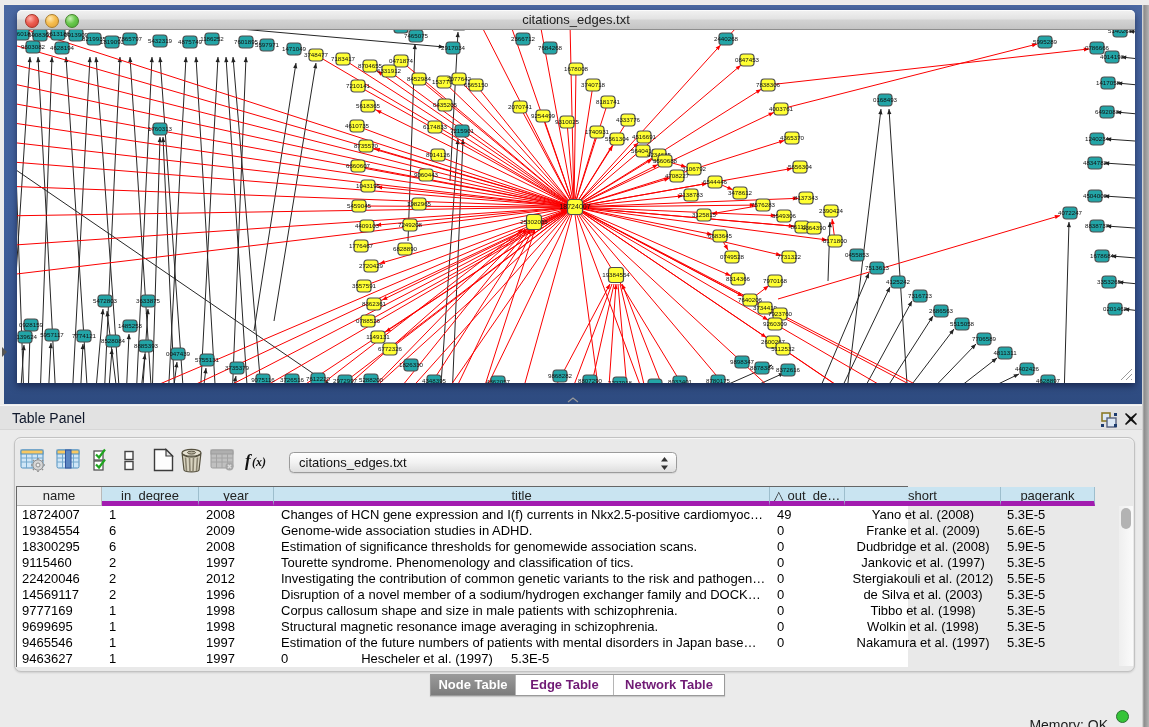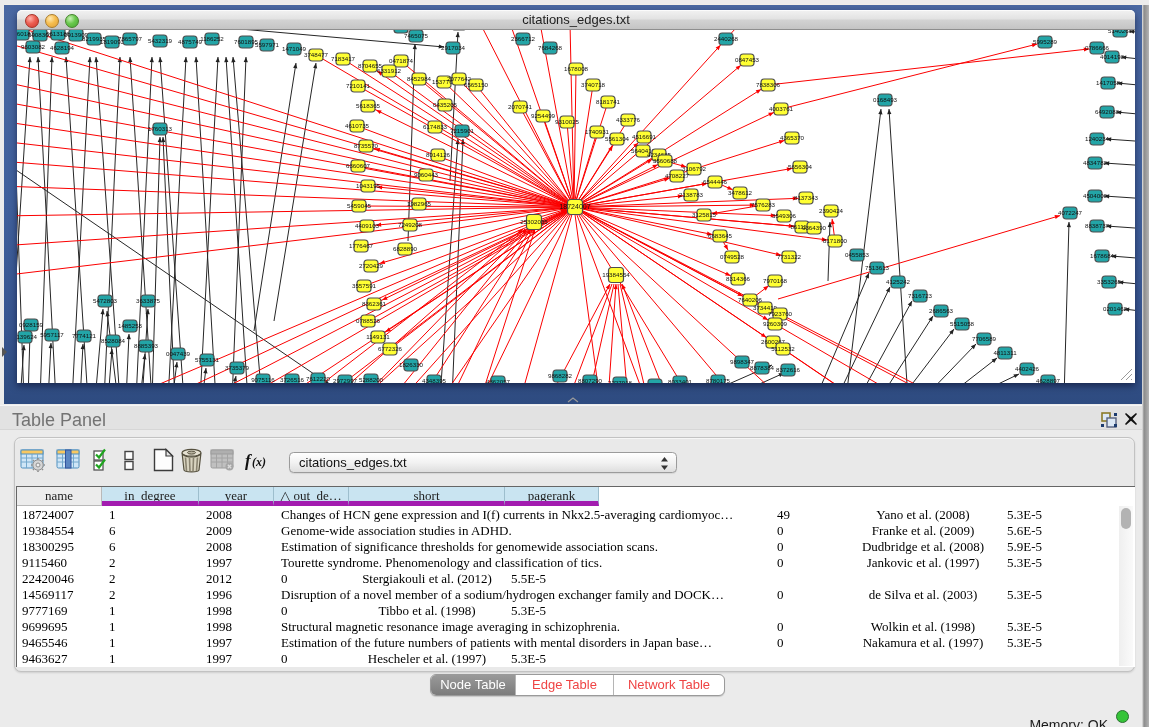--- a/index.html
+++ b/index.html
@@ -14,50 +14,50 @@
   #titlebar{left:0;top:0;width:1118px;height:20px;border-radius:5px 5px 0 0;
     background:linear-gradient(180deg,#f2f2f2 0%,#e3e3e3 45%,#d2d2d2 55%,#c4c4c4 100%);
     border-bottom:1px solid #8e8e8e;box-sizing:border-box;
     box-shadow:inset 0 1px 0 #fbfbfb;}
   #titlebar .tl{position:absolute;top:4px;width:12px;height:12px;border-radius:50%;}
   #wtitle{width:100%;text-align:center;font-size:13px;color:#222;line-height:20px;}
   #netview{left:0;top:20px;width:1118px;height:353px;background:#fff;overflow:hidden;}
   
   #tphead{left:0;top:405px;width:1142px;height:25px;background:#e2e2e2;
      border-top:1px solid #f5f5f5;border-bottom:1px solid #d6d6d6;box-sizing:border-box;}
-  #tphead span{position:absolute;left:12px;top:4px;font-size:18px;color:#737373;}
+  #tphead span{position:absolute;left:12px;top:4px;font-size:14px;color:#0f172a;}
   #mainbg{left:0;top:430px;width:1142px;height:297px;background:#ebebeb;}
   #container{left:14px;top:437px;width:1121px;height:235px;background:#e9e9e9;
      border:1px solid #c2c2c2;border-radius:7px;box-sizing:border-box;
      box-shadow:inset 0 1px 0 #f6f6f6, 0 1px 2px rgba(0,0,0,0.12);}
   
   #combo{left:289px;top:452px;width:388px;height:21px;border:1px solid #9b9b9b;border-radius:4.5px;
      background:linear-gradient(180deg,#ffffff 0%,#f2f2f2 50%,#dedede 100%);box-sizing:border-box;
      box-shadow:0 1px 1px rgba(0,0,0,0.08);}
   #combo span{position:absolute;left:9px;top:2px;font-size:13px;color:#111;}
   
-  #tbl{left:16px;top:486px;width:1119px;height:181px;background:#fff;
-      border-top:1px solid #666;border-left:1px solid #666;box-sizing:border-box;font-family:Liberation Serif, serif;}
+  #tbl{left:16px;top:486px;width:892px;height:181px;background:#fff;
+      border-top:1px solid #666;border-left:1px solid #666;box-sizing:border-box;}
   .hr{position:absolute;left:0;top:0;height:19px;display:flex;}
   .hc{height:19px;box-sizing:border-box;border-right:1px solid #9dbecd;border-bottom:5px solid #a21caf;
       background:#c9e4f1;font-size:13px;color:#222;text-align:center;line-height:18px;overflow:hidden;}
   .hc.gray{background:#ececec;border-right:1px solid #b9b9b9;border-bottom:1px solid #b9b9b9;}
   .tr{position:absolute;left:0;height:16px;display:flex;font-size:13px;color:#000;white-space:nowrap;}
   .c{height:16px;overflow:hidden;box-sizing:border-box;line-height:15px;}
   .c1{width:85px;padding-left:5px;}
   .c2{width:97px;padding-left:7px;}
   .c3{width:75px;padding-left:7px;}
   .c4{width:496px;padding-left:7px;}
   .c5{width:75px;padding-left:7px;}
   .c6{width:156px;text-align:center;}
   .c7{width:94px;padding-left:6px;}
   
-  #tabs{left:430px;top:674px;height:20px;display:flex;border:1px solid #9a9a9a;border-radius:6px;
-     background:#fff;overflow:hidden;box-shadow:0 1px 1px rgba(0,0,0,0.15);}
-  .tab{font-size:13px;line-height:19px;color:#ef4444;text-align:center;}
+  #tabs{left:430px;top:674px;height:20px;display:flex;border:1px solid #9a9a9a;border-radius:0;
+     background:#fff;overflow:hidden;box-shadow:0 1px 1px rgba(0,0,0,0.15);font-weight:bold;}
+  .tab{font-size:13px;line-height:19px;color:#701a75;text-align:center;}
   .tab.sel{background:linear-gradient(180deg,#9a9a9a,#7c7c7c);color:#fff;}
   .tabdiv{width:1px;background:#b5b5b5;}
   
   #rstrip{right:0;top:5px;width:7px;height:722px;
      background:linear-gradient(90deg,#e8e8e8 0,#8c8c8c 2px,#9b9b9b 4px,#b5b5b5 7px);}
   #status{left:1028px;top:709px;width:80px;font-size:14px;color:#1c1c1c;text-align:right;margin-top:8px;}
   #memdot{left:1116px;top:710px;width:13px;height:13px;border-radius:50%;background:#35c438;
      border:1.5px solid #2b7032;box-sizing:border-box;}
   
   #vsb{left:1119px;top:506px;width:14px;height:160px;background:linear-gradient(90deg,#efefef,#fafafa);}
@@ -597,30 +597,31 @@
     <span>citations_edges.txt</span>
     <svg class="abs" style="right:7px;top:3px" width="9" height="15">
       <path d="M4.5 1 L8 5.5 L1 5.5 Z M4.5 14 L1 9.5 L8 9.5 Z" fill="#333"></path>
     </svg>
   </div>
   <div class="abs" id="tbl">
     <div class="hr">
       <div class="hc gray" style="width:85px">name</div>
       <div class="hc" style="width:97px">in_degree</div>
       <div class="hc" style="width:75px">year</div>
+      <div class="hc" style="width:496px">title</div>
       <div class="hc" style="width:75px">△ out_de…</div>
       <div class="hc" style="width:156px">short</div>
       <div class="hc" style="width:94px">pagerank</div>
     </div>
     <div id="rowsbox" style="position:absolute;left:0;top:20px;">
 <div class="tr" style="top:0px">
         <div class="c c1">18724007</div>
         <div class="c c2">1</div>
         <div class="c c3">2008</div>
-        <div class="c c4">Changes of HCN gene expression and I(f) currents in Nkx2.5‑averaging cardiomyoc…</div>
+        <div class="c c4">Changes of HCN gene expression and I(f) currents in Nkx2.5‑positive cardiomyoc…</div>
         <div class="c c5">49</div>
         <div class="c c6">Yano et al. (2008)</div>
         <div class="c c7">5.3E‑5</div>
       </div>
 <div class="tr" style="top:16px">
         <div class="c c1">19384554</div>
         <div class="c c2">6</div>
         <div class="c c3">2009</div>
         <div class="c c4">Genome‑wide association studies in ADHD.</div>
         <div class="c c5">0</div>
@@ -642,37 +643,39 @@
         <div class="c c3">1997</div>
         <div class="c c4">Tourette syndrome. Phenomenology and classification of tics.</div>
         <div class="c c5">0</div>
         <div class="c c6">Jankovic et al. (1997)</div>
         <div class="c c7">5.3E‑5</div>
       </div>
 <div class="tr" style="top:64px">
         <div class="c c1">22420046</div>
         <div class="c c2">2</div>
         <div class="c c3">2012</div>
+        <div class="c c4">Investigating the contribution of common genetic variants to the risk and pathogen…</div>
         <div class="c c5">0</div>
         <div class="c c6">Stergiakouli et al. (2012)</div>
         <div class="c c7">5.5E‑5</div>
       </div>
 <div class="tr" style="top:80px">
         <div class="c c1">14569117</div>
         <div class="c c2">2</div>
         <div class="c c3">1996</div>
         <div class="c c4">Disruption of a novel member of a sodium/hydrogen exchanger family and DOCK…</div>
         <div class="c c5">0</div>
         <div class="c c6">de Silva et al. (2003)</div>
         <div class="c c7">5.3E‑5</div>
       </div>
 <div class="tr" style="top:96px">
         <div class="c c1">9777169</div>
         <div class="c c2">1</div>
         <div class="c c3">1998</div>
+        <div class="c c4">Corpus callosum shape and size in male patients with schizophrenia.</div>
         <div class="c c5">0</div>
         <div class="c c6">Tibbo et al. (1998)</div>
         <div class="c c7">5.3E‑5</div>
       </div>
 <div class="tr" style="top:112px">
         <div class="c c1">9699695</div>
         <div class="c c2">1</div>
         <div class="c c3">1998</div>
         <div class="c c4">Structural magnetic resonance image averaging in schizophrenia.</div>
         <div class="c c5">0</div>

